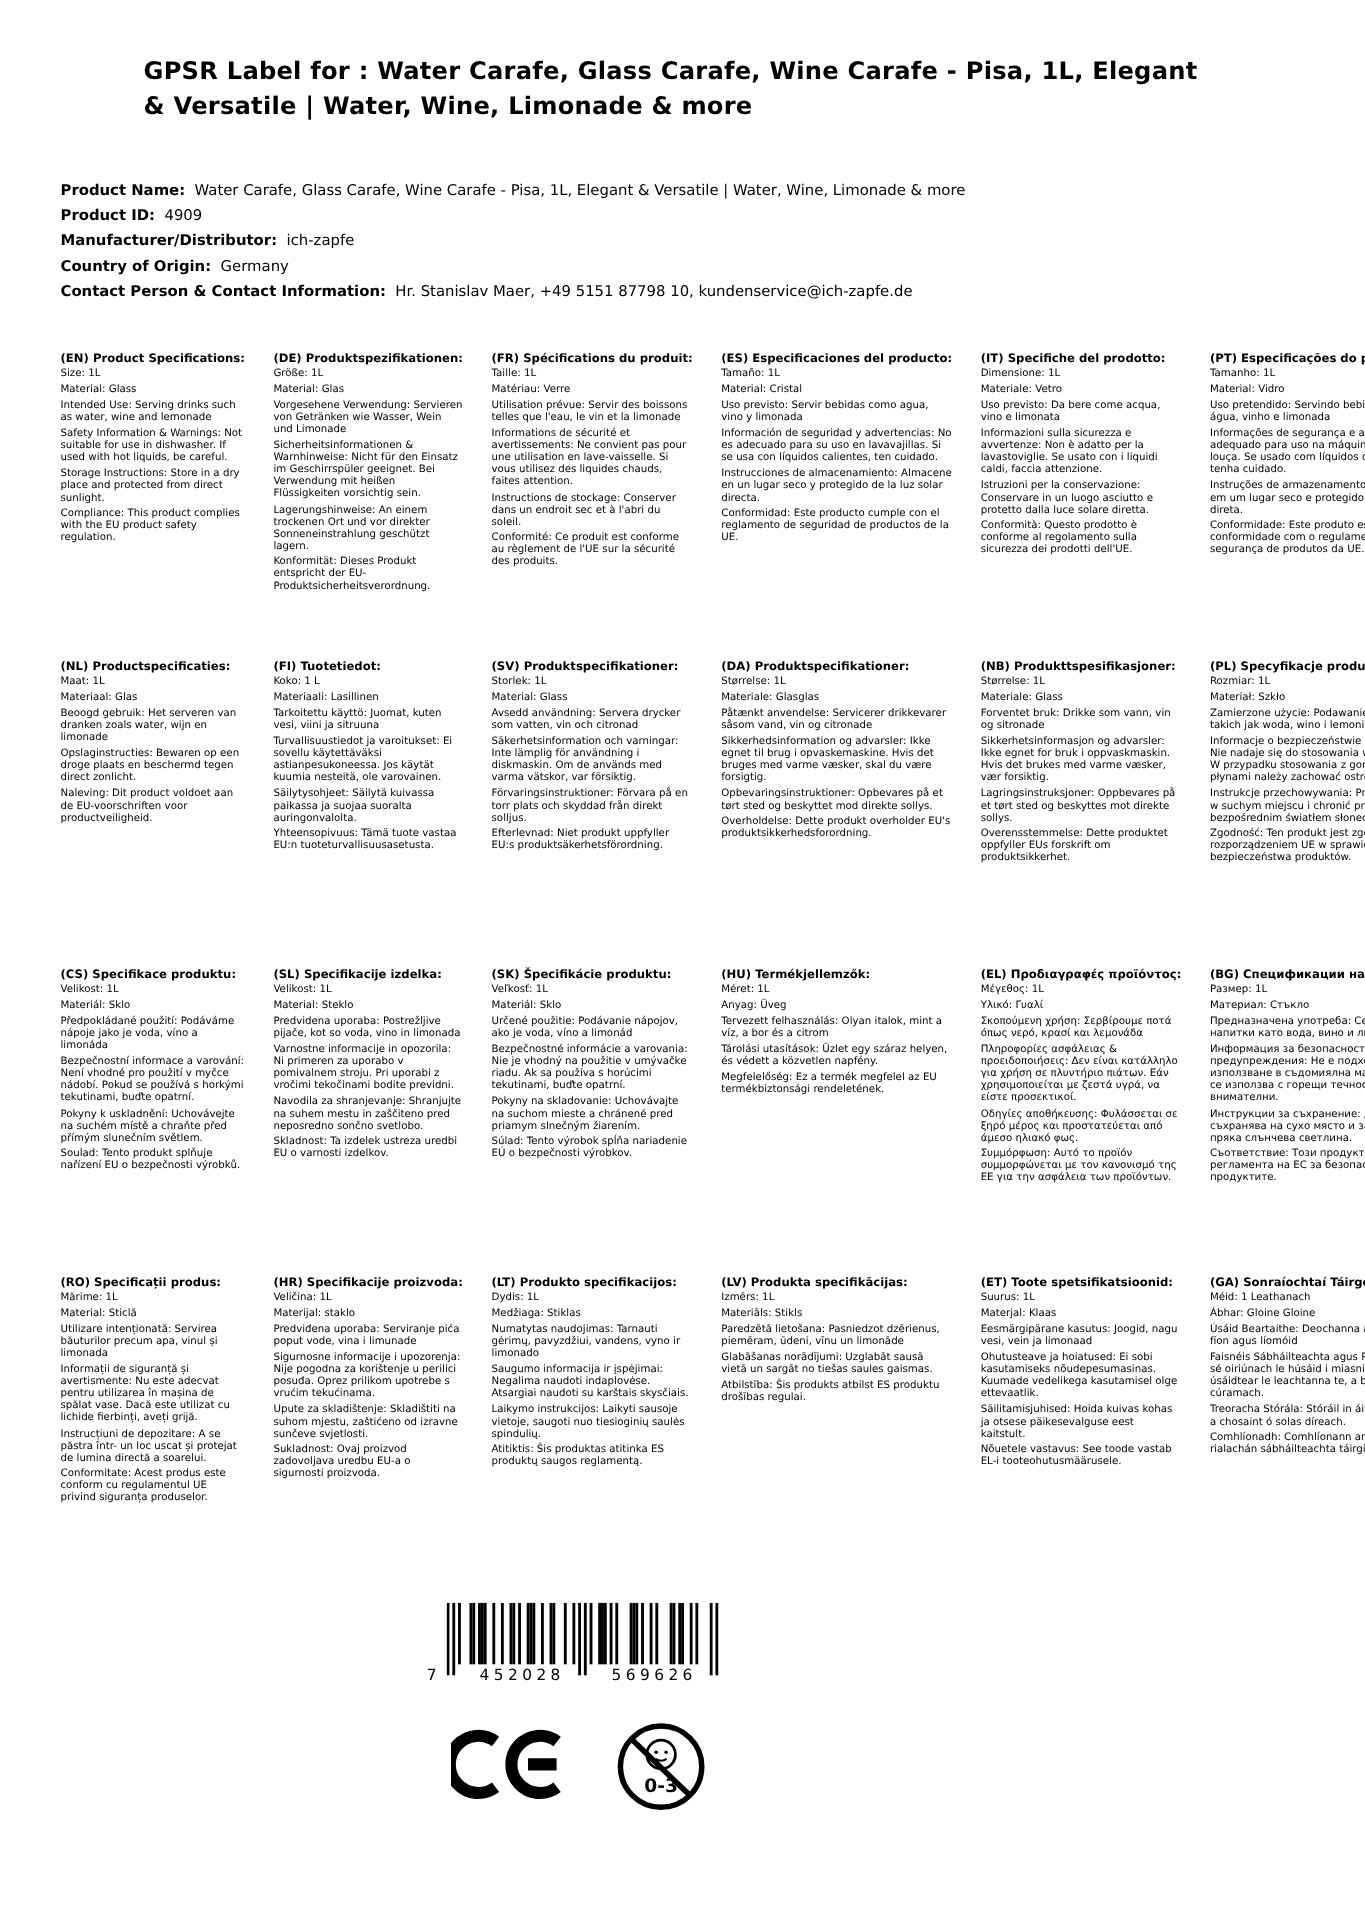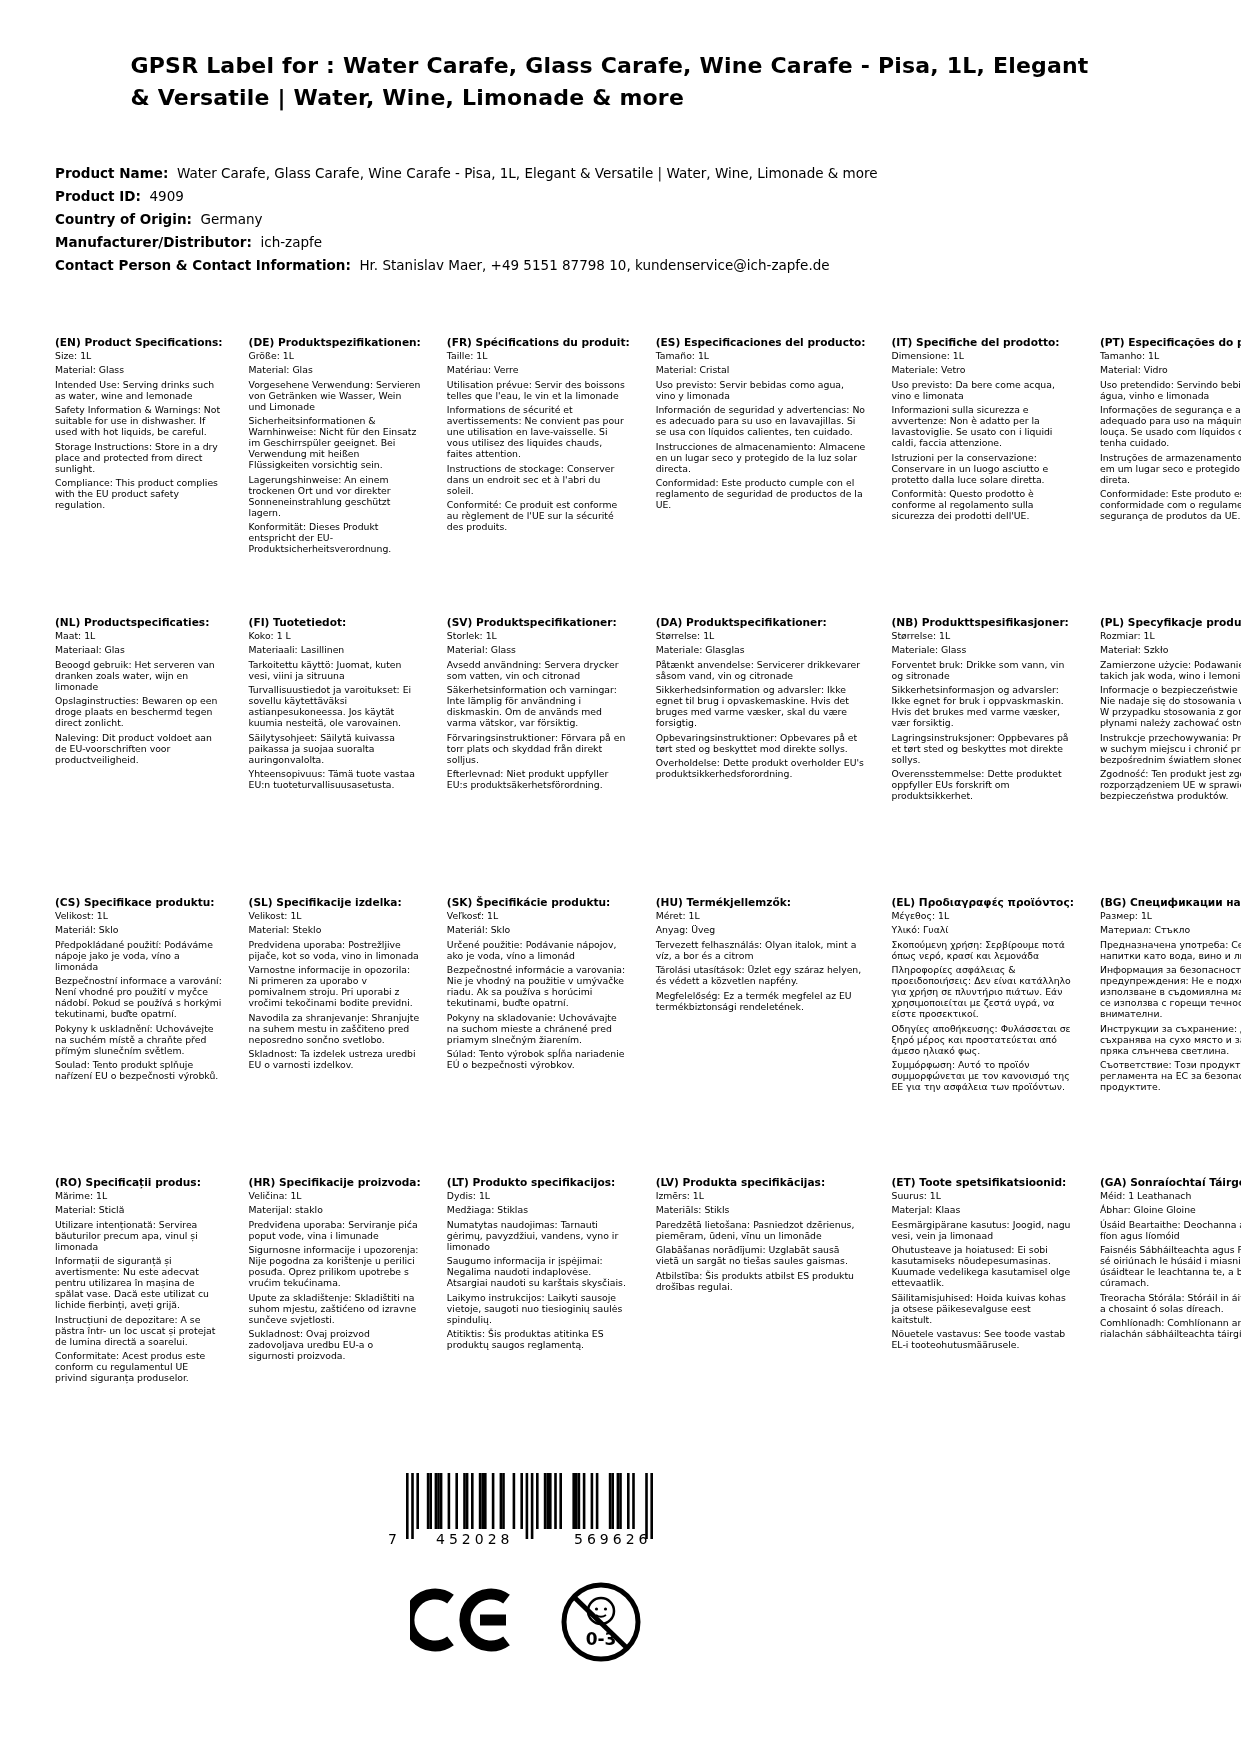--- a/index.html
+++ b/index.html
@@ -23,21 +23,21 @@
   }
   .info-block {
     margin: 48px 55px 0 55px;
     font-size: 13.5px;
     line-height: 23px;
   }
   .info-row { white-space: normal; }
   .info-label { font-weight: bold; margin-top: 19px; }
   .info-value { font-weight: normal; }
   .lang-grid {
-    margin: 60px 55px 0 55px;
+    margin: 44px 55px 0 55px;
     display: grid;
     grid-template-columns: repeat(6, 1fr);
     grid-template-rows: repeat(4, 280px);
   }
   .cell {
     padding-right: 26px;
     overflow: visible;
     font-size: 9.3px;
     line-height: 11px;
   }
@@ -67,40 +67,40 @@
   .barcode-svg { position: absolute; left: 18px; top: 0; }
   .barcode-groups {
     position: absolute;
     left: 18px;
     top: 58px;
     width: 262px;
     font-size: 14px;
     letter-spacing: 4px;
   }
   .bc-g1 { position: absolute; left: 30px; }
-  .bc-g2 { position: absolute; left: 168px; }
+  .bc-g2 { position: absolute; left: 150px; }
   .symbols-row {
     position: relative;
     margin: 18px 0 0 400px;
     height: 95px;
     width: 400px;
   }
   .ce-mark { position: absolute; left: 10px; top: 6px; }
   .age-warning { position: absolute; left: 160px; top: 0; }
 </style>
 </head>
 <body>
 
 <h1 class="page-title">GPSR Label for : Water Carafe, Glass Carafe, Wine Carafe - Pisa, 1L, Elegant &amp; Versatile | Water, Wine, Limonade &amp; more</h1>
 
 <div class="info-block">
   <div class="info-row"><span class="info-label">Product Name:</span>&nbsp; <span class="info-value">Water Carafe, Glass Carafe, Wine Carafe - Pisa, 1L, Elegant &amp; Versatile | Water, Wine, Limonade &amp; more</span></div>
   <div class="info-row"><span class="info-label">Product ID:</span>&nbsp; <span class="info-value">4909</span></div>
+  <div class="info-row"><span class="info-label">Manufacturer/Distributor:</span>&nbsp; <span class="info-value">ich-zapfe</span></div>
   <div class="info-row"><span class="info-label">Country of Origin:</span>&nbsp; <span class="info-value">Germany</span></div>
-  <div class="info-row"><span class="info-label">Manufacturer/Distributor:</span>&nbsp; <span class="info-value">ich-zapfe</span></div>
   <div class="info-row"><span class="info-label">Contact Person &amp; Contact Information:</span>&nbsp; <span class="info-value">Hr. Stanislav Maer, +49 5151 87798 10, kundenservice@ich-zapfe.de</span></div>
 </div>
 
 <div class="lang-grid">
     <div class="cell">
       <div class="cell-h">(EN) Product Specifications:</div>
       <p>Size: 1L</p>
       <p>Material: Glass</p>
       <p>Intended Use: Serving drinks such as water, wine and lemonade</p>
       <p>Safety Information &amp; Warnings: Not suitable for use in dishwasher. If used with hot liquids, be careful.</p>

